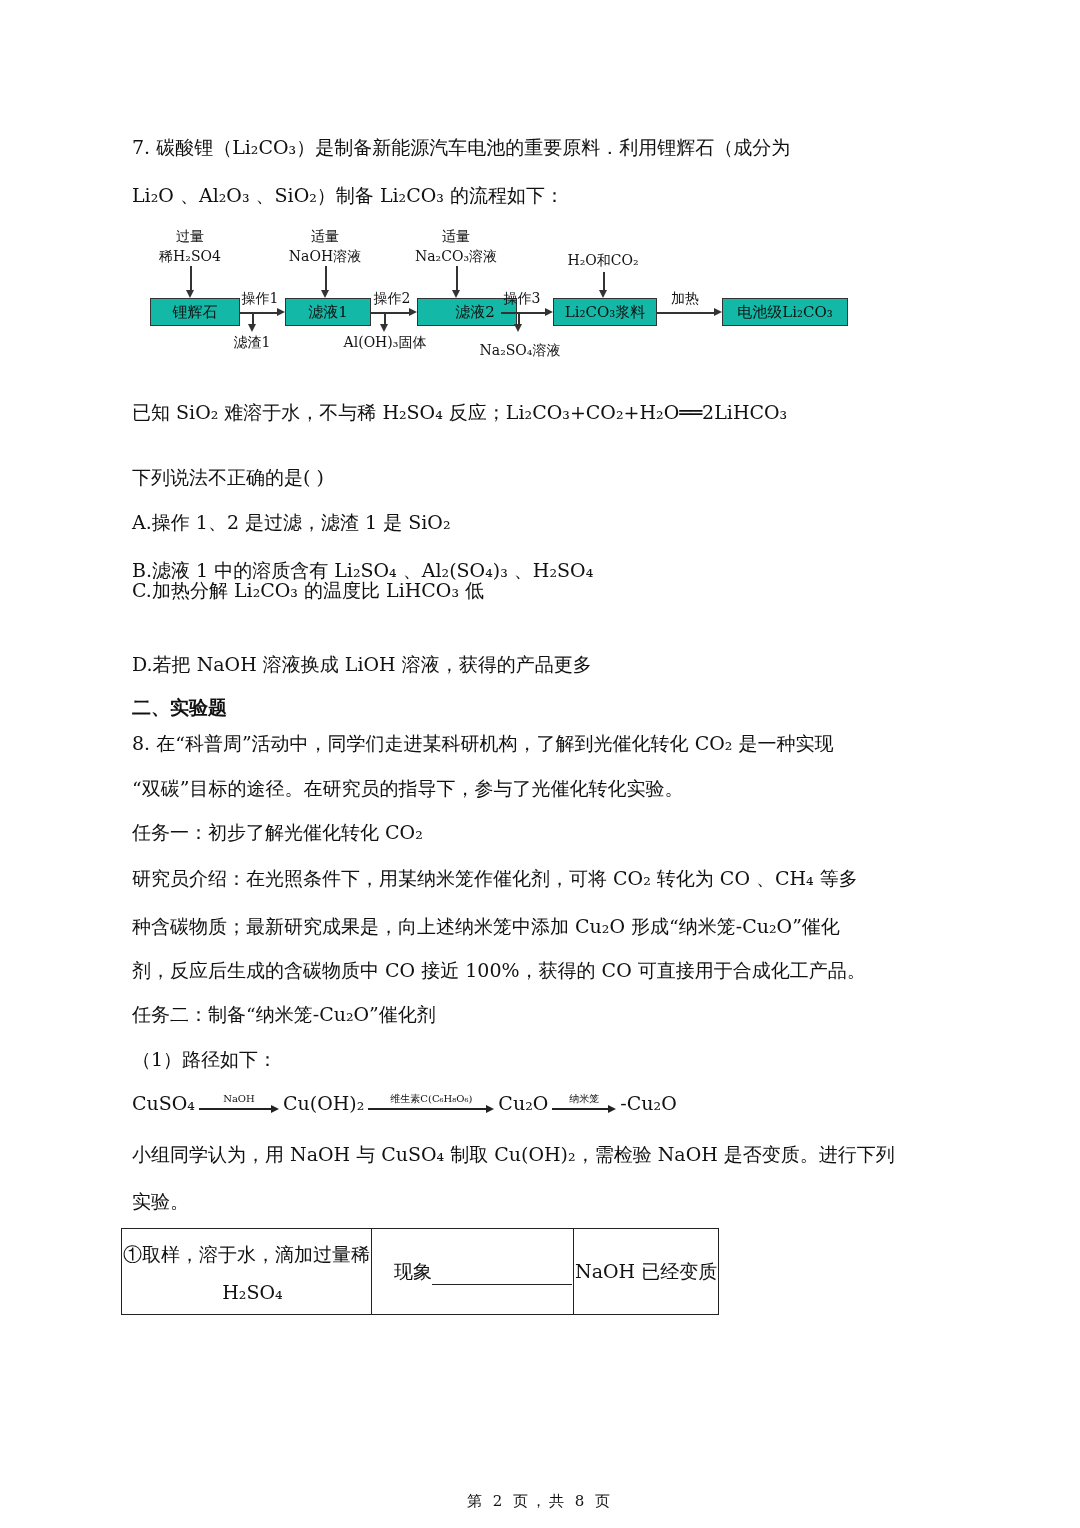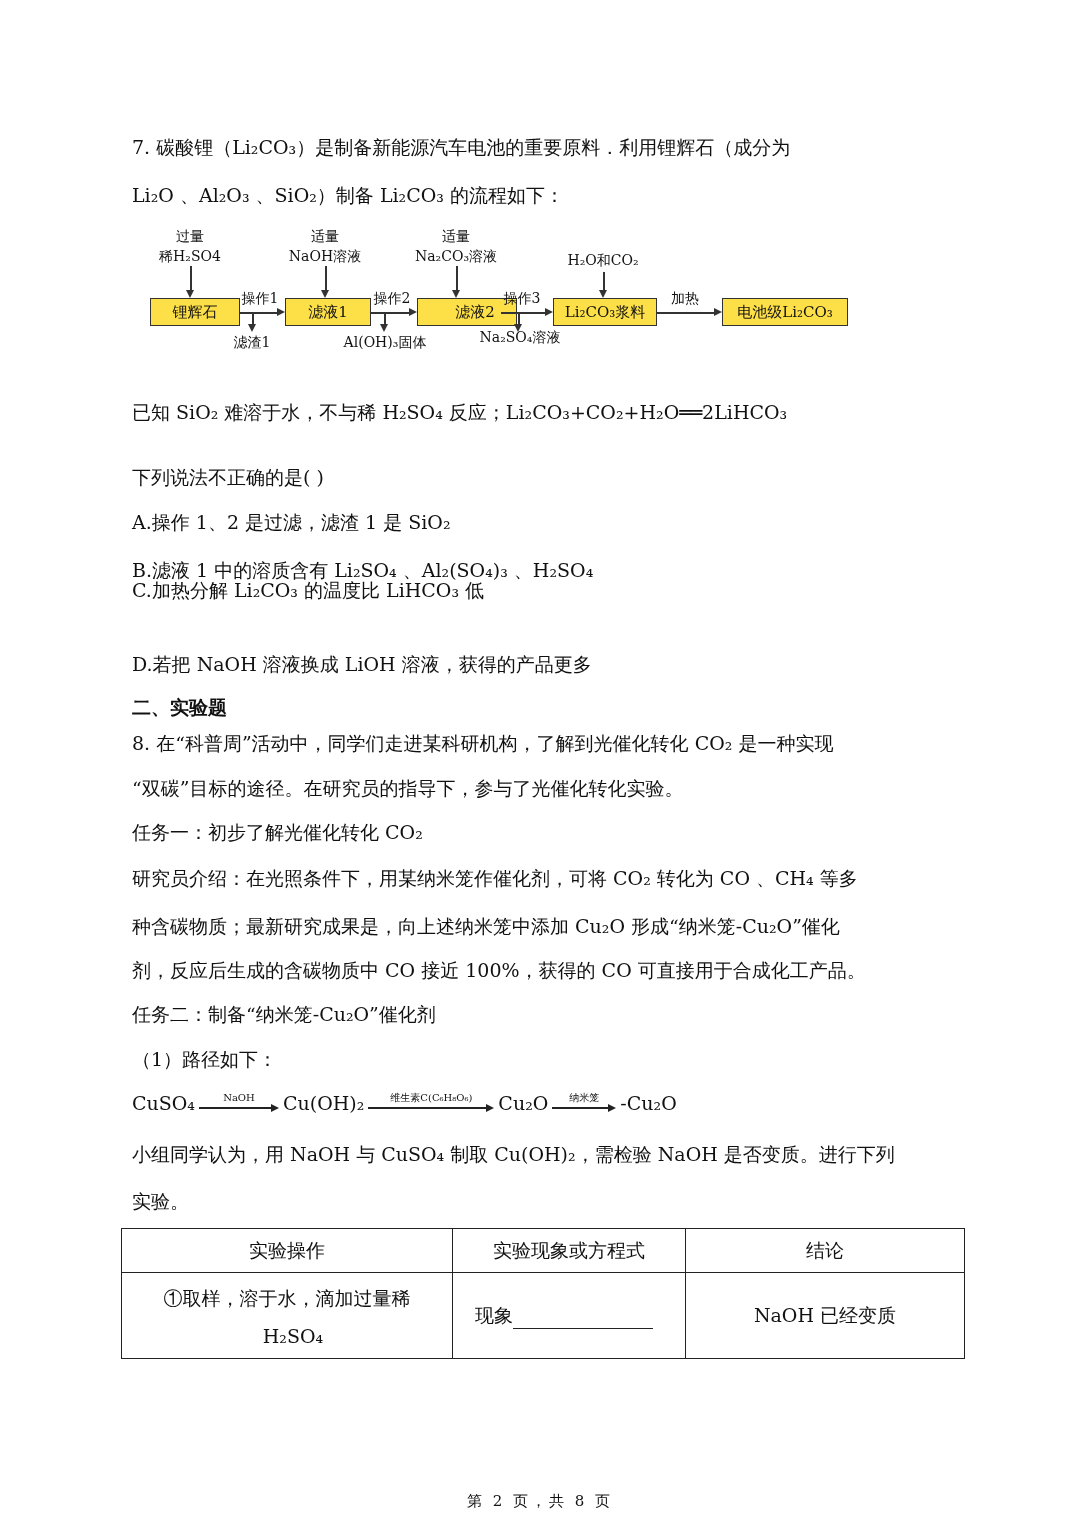--- a/index.html
+++ b/index.html
@@ -1,28 +1,28 @@
 <!DOCTYPE html>
 <html><head>
 <meta charset="utf-8">
 <style>
   html, body { margin:0; padding:0; background:#ffffff; }
   body { width:1080px; height:1528px; position:relative; font-family:"DejaVu Serif","Liberation Serif",serif; color:#111; }
   .line { position:absolute; left:132px; font-size:19px; line-height:28px; white-space:nowrap; }
   .bold { font-weight:bold; font-family:Liberation Sans, sans-serif; }
   
   .fc { position:absolute; left:140px; top:222px; width:720px; height:140px; font-size:14px; }
-  .fc .box { position:absolute; top:76px; height:26px; border:1.5px solid #333; display:flex; align-items:center; justify-content:center; font-size:15px; background:#fde047; }
+  .fc .box { position:absolute; top:76px; height:26px; border:1.5px solid #333; display:flex; align-items:center; justify-content:center; font-size:15px; background:#14b8a6; }
   .fc .lbl { position:absolute; font-size:14px; white-space:nowrap; text-align:center; }
   .fc .h { position:absolute; height:1.5px; background:#333; }
   .fc .v { position:absolute; width:1.5px; background:#333; }
   .fc .arr-r { position:absolute; width:0; height:0; border-top:4px solid transparent; border-bottom:4px solid transparent; border-left:8px solid #333; }
   .fc .arr-d { position:absolute; width:0; height:0; border-left:4px solid transparent; border-right:4px solid transparent; border-top:8px solid #333; }
   
-  .rx { position:absolute; left:132px; top:1092px; font-size:19px; display:flex; align-items:flex-start; white-space:nowrap; }
+  .rx { position:absolute; left:132px; top:1092px; font-size:19px; display:flex; align-items:center; white-space:nowrap; }
   .rx .arrow { display:inline-flex; flex-direction:column; align-items:center; margin:0 4px; }
   .rx .arrow .cond { font-size:10px; line-height:12px; }
   .rx .arrow .shaft { display:flex; align-items:center; }
   .rx .arrow .shaft .bar { height:1.3px; background:#222; }
   .rx .arrow .shaft .head { width:0; height:0; border-top:4px solid transparent; border-bottom:4px solid transparent; border-left:8px solid #222; }
   
   table.exp { position:absolute; left:121px; top:1228px; border-collapse:collapse; font-size:19px; }
   table.exp td, table.exp th { border:1.5px solid #222; font-weight:normal; text-align:center; }
   .blank { display:inline-block; width:140px; border-bottom:1.5px solid #222; height:20px; vertical-align:bottom; }
   .footer { position:absolute; top:1492px; left:0; width:1080px; text-align:center; font-size:15px; letter-spacing:3px; }
@@ -74,21 +74,21 @@
 
   <div class="v" style="left:112px;top:90px;height:14px;"></div>
     <div class="arr-d" style="left:108px;top:102px;"></div>
   <div class="v" style="left:244px;top:90px;height:14px;"></div>
     <div class="arr-d" style="left:240px;top:102px;"></div>
   <div class="v" style="left:378px;top:90px;height:14px;"></div>
     <div class="arr-d" style="left:374px;top:102px;"></div>
 
   <div class="lbl" style="left:80px;top:112px;width:64px;">滤渣1</div>
   <div class="lbl" style="left:190px;top:112px;width:110px;">Al(OH)₃固体</div>
-  <div class="lbl" style="left:330px;top:107px;width:100px;">Na₂SO₄溶液</div>
+  <div class="lbl" style="left:330px;top:120px;width:100px;">Na₂SO₄溶液</div>
 </div>
 
 <div class="line" style="top:398px;">已知 SiO₂ 难溶于水，不与稀 H₂SO₄ 反应；Li₂CO₃+CO₂+H₂O══2LiHCO₃</div>
 <div class="line" style="top:463px;">下列说法不正确的是(   )</div>
 <div class="line" style="top:508px;">A.操作 1、2 是过滤，滤渣 1 是 SiO₂</div>
 <div class="line" style="top:556px;">B.滤液 1 中的溶质含有 Li₂SO₄ 、Al₂(SO₄)₃ 、H₂SO₄</div>
 <div class="line" style="top:576px;">C.加热分解 Li₂CO₃ 的温度比 LiHCO₃ 低</div>
 <div class="line" style="top:650px;">D.若把 NaOH 溶液换成 LiOH 溶液，获得的产品更多</div>
 
 <div class="line bold" style="top:694px;">二、实验题</div>
@@ -128,25 +128,20 @@
       </span>
   </span>
   <span>-Cu₂O</span>
 </div>
 
 <div class="line" style="top:1140px;">小组同学认为，用 NaOH 与 CuSO₄ 制取 Cu(OH)₂，需检验 NaOH 是否变质。进行下列</div>
 <div class="line" style="top:1187px;">实验。</div>
 
 <table class="exp">
   <tbody>
-      <tr style="height:44px;">
-    <th style="width:328px;">实验操作</th>
-    <th style="width:230px;">实验现象或方程式</th>
-    <th style="width:276px;">结论</th>
-  </tr>
   <tr style="height:86px;">
     <td>
       <div style="line-height:40px;">①取样，溶于水，滴加过量稀</div>
       <div style="line-height:36px;margin-left:12px;">H₂SO₄</div>
     </td>
     <td style="text-align:left;padding-left:22px;">
       <span>现象</span><span class="blank"></span>
     </td>
     <td>NaOH 已经变质</td>
   </tr>

